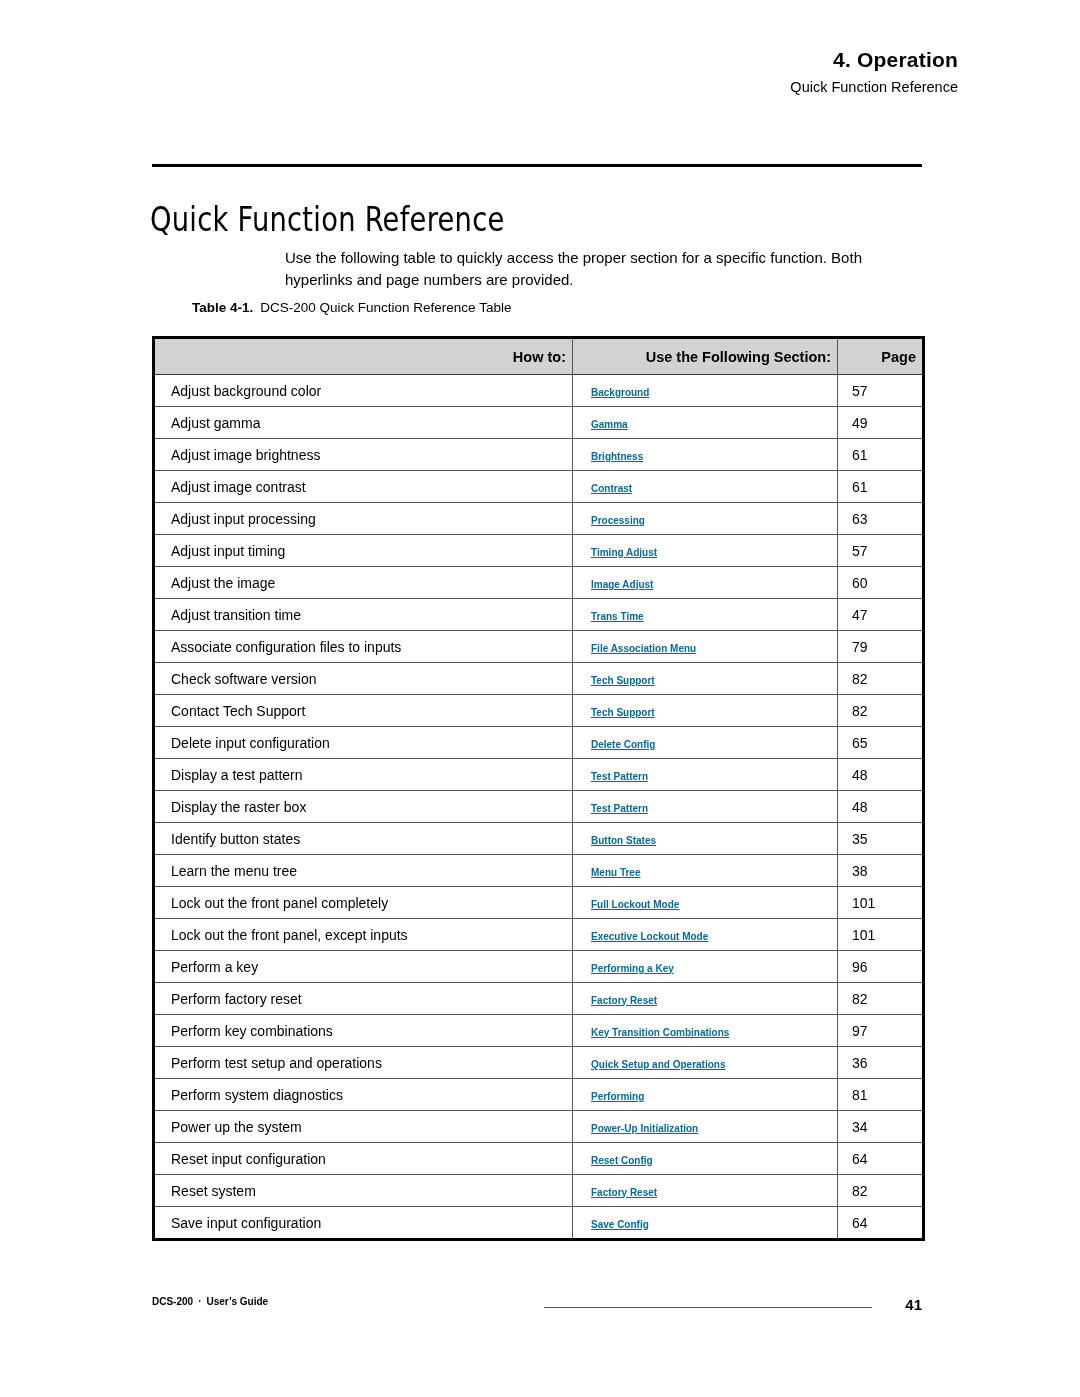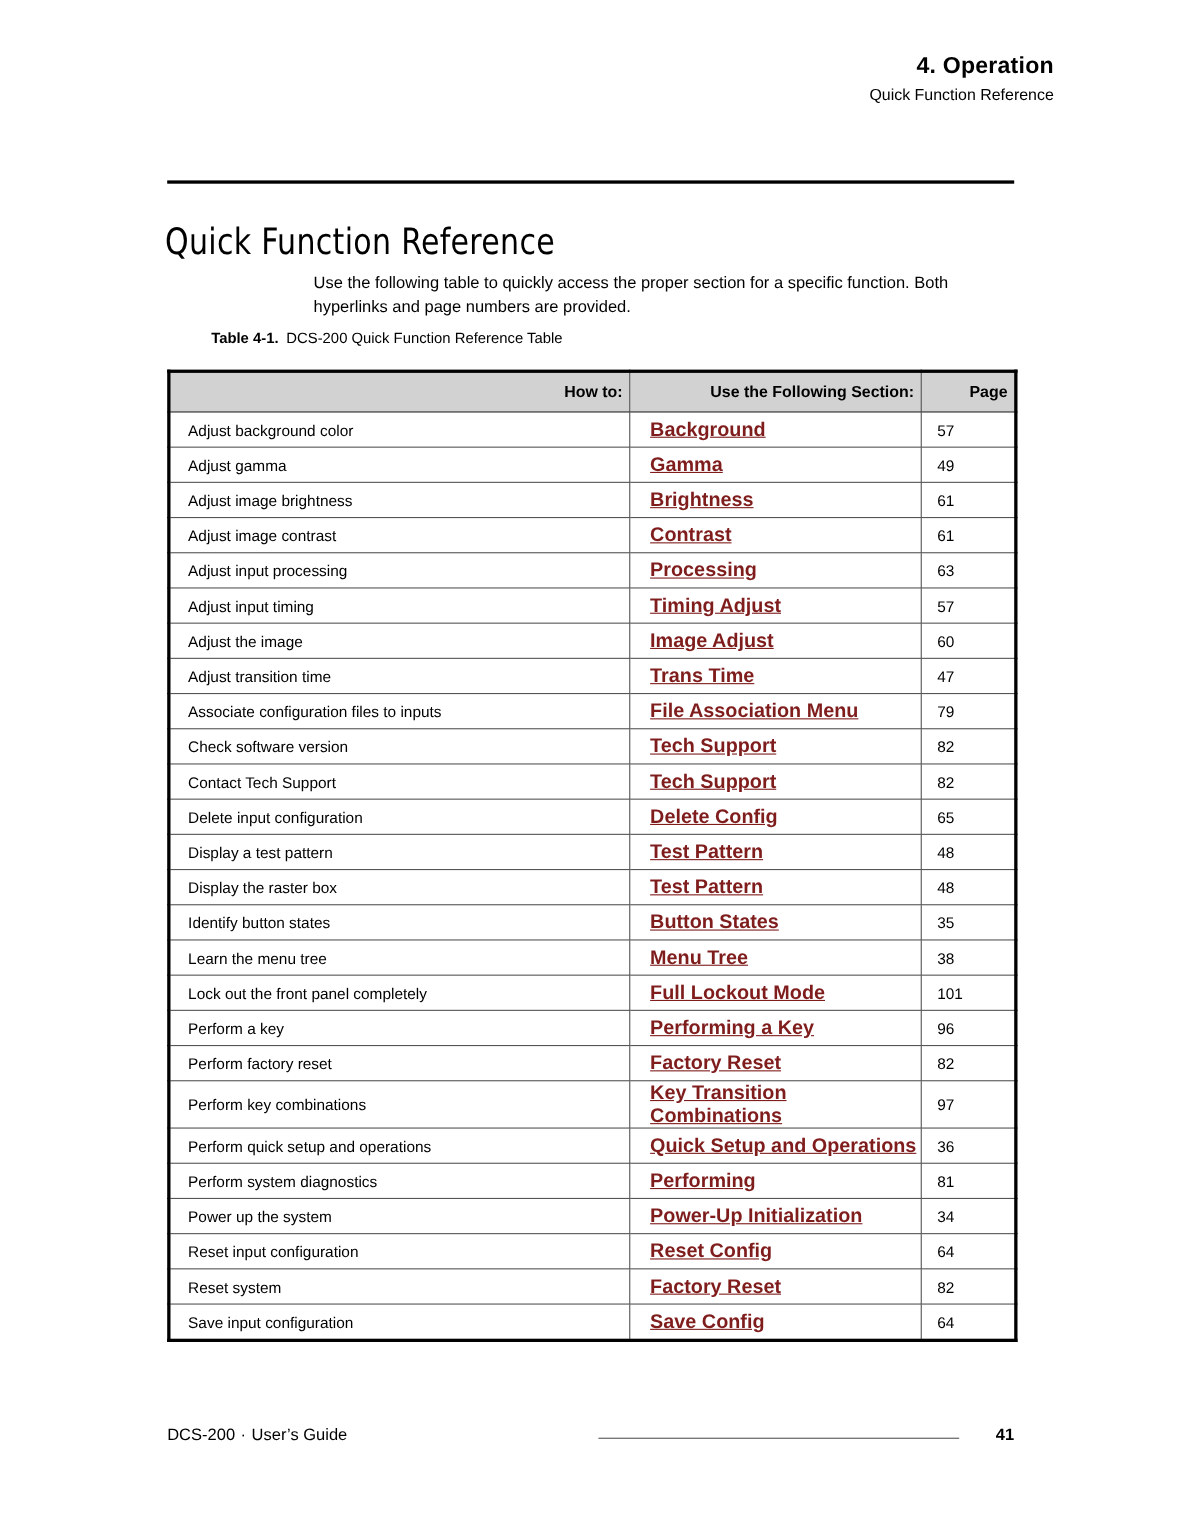--- a/index.html
+++ b/index.html
@@ -125,41 +125,41 @@
   }
   .qfr-table td.cell-section {
     text-align: left;
     padding-left: 18px;
   }
   .qfr-table td.cell-page {
     text-align: left;
     padding-left: 14px;
   }
   .xref {
-    color: #7f1d1d;
+    color: #0369a1;
     font-weight: bold;
     text-decoration: underline;
-    font-size: 18px;
+    font-size: 10px;
     cursor: pointer;
   }
 
   
   .page-footer {
     position: absolute;
     left: 152px;
     top: 1296px;
     width: 770px;
     height: 22px;
   }
   .footer-left {
     position: absolute;
     left: 0;
     top: 0;
-    font-size: 15px;
-    font-weight: normal;
+    font-size: 10px;
+    font-weight: bold;
     white-space: nowrap;
   }
   .footer-left .dot { margin: 0 5px; }
   .footer-rule {
     position: absolute;
     left: 392px;
     top: 11px;
     width: 328px;
     height: 0;
     border-top: 1px solid #555;
@@ -284,36 +284,41 @@
         <td class="cell-how">Learn the menu tree</td>
         <td class="cell-section"><a class="xref">Menu Tree</a></td>
         <td class="cell-page">38</td>
       </tr>
       <tr>
         <td class="cell-how">Lock out the front panel completely</td>
         <td class="cell-section"><a class="xref">Full Lockout Mode</a></td>
         <td class="cell-page">101</td>
       </tr>
       <tr>
+        <td class="cell-how">Lock out the front panel, except inputs</td>
+        <td class="cell-section"><a class="xref">Executive Lockout Mode</a></td>
+        <td class="cell-page">101</td>
+      </tr>
+      <tr>
         <td class="cell-how">Perform a key</td>
         <td class="cell-section"><a class="xref">Performing a Key</a></td>
         <td class="cell-page">96</td>
       </tr>
       <tr>
         <td class="cell-how">Perform factory reset</td>
         <td class="cell-section"><a class="xref">Factory Reset</a></td>
         <td class="cell-page">82</td>
       </tr>
       <tr>
         <td class="cell-how">Perform key combinations</td>
         <td class="cell-section"><a class="xref">Key Transition Combinations</a></td>
         <td class="cell-page">97</td>
       </tr>
       <tr>
-        <td class="cell-how">Perform quick setup and operations</td>
+        <td class="cell-how">Perform test setup and operations</td>
         <td class="cell-section"><a class="xref">Quick Setup and Operations</a></td>
         <td class="cell-page">36</td>
       </tr>
       <tr>
         <td class="cell-how">Perform system diagnostics</td>
         <td class="cell-section"><a class="xref">Performing</a></td>
         <td class="cell-page">81</td>
       </tr>
       <tr>
         <td class="cell-how">Power up the system</td>

